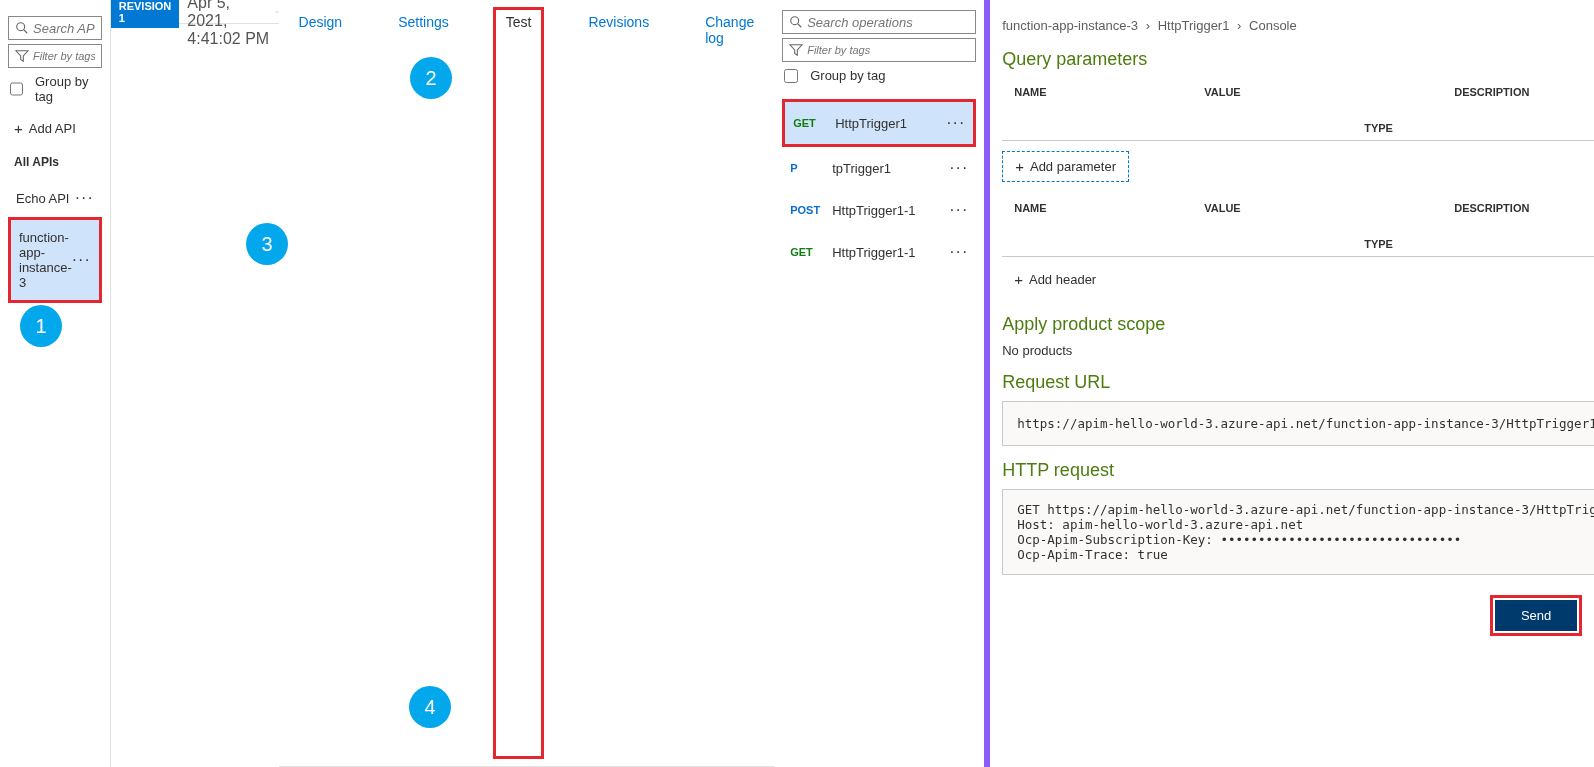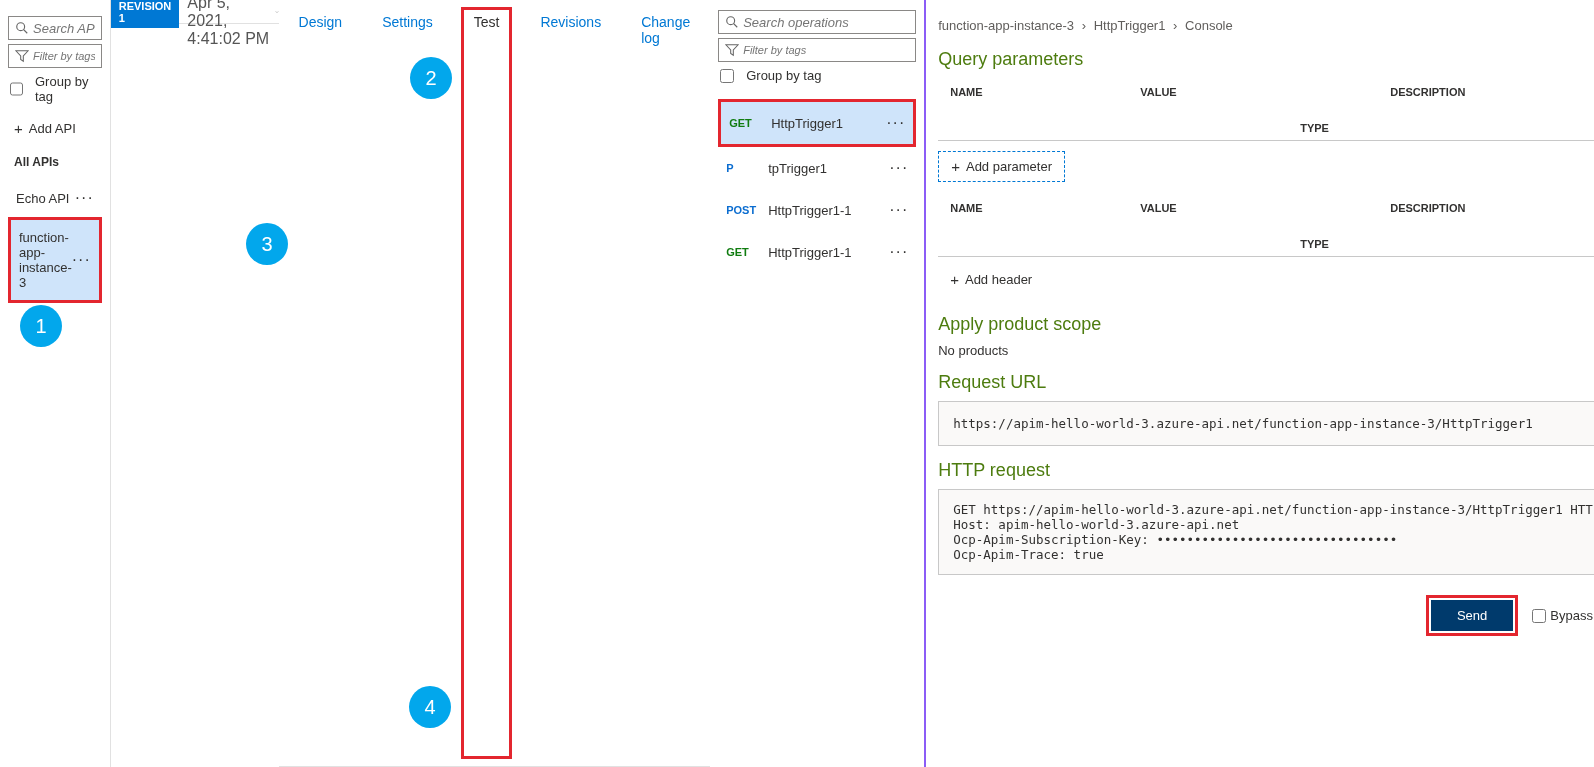--- a/index.html
+++ b/index.html
@@ -20,30 +20,30 @@
   .api-item { display: flex; align-items: center; justify-content: space-between; padding: 10px 8px; cursor: pointer; }
   .api-item .dots { font-size: 16px; letter-spacing: 1px; color: #323130; }
   .api-item.selected { background: #cfe4fa; }
   .red-border-2 { border: 3px solid #e3262f; }
   
   
   .main { flex: 1; display: flex; flex-direction: row; }
   .revision-bar { display: flex; align-items: center; height: 24px; border-bottom: 1px solid #e1e1e1; }
   .rev-badge { background: #0078d4; color: #fff; font-weight: 600; font-size: 11px; padding: 4px 8px; }
   .rev-meta { color: #555; font-size: 16px; margin-left: 8px; display: flex; align-items: center; gap: 4px; }
-  .tabs { display: flex; gap: 28px; padding: 10px 14px; border-bottom: 1px solid #e1e1e1; }
+  .tabs { display: flex; gap: 44px; padding: 10px 14px; border-bottom: 1px solid #e1e1e1; }
   .tab { color: #0078d4; font-size: 14px; cursor: pointer; padding: 4px 6px; }
   .tab.current { color: #323130; }
   .tab-red-border { border: 3px solid #e3262f; margin: -3px -6px; padding: 4px 10px; }
   
   
   .content { flex: 1; display: flex; }
   
   
-  .ops-panel { width: 216px; padding: 10px 8px; border-right: 2px solid #8b5cf6; }
+  .ops-panel { width: 216px; padding: 10px 8px; border-right: 6px solid #8b5cf6; }
   .op-item { display: flex; align-items: center; justify-content: space-between; padding: 12px 8px; cursor: pointer; }
   .op-item .method { width: 38px; font-size: 11px; font-weight: 600; }
   .method.get { color: #107c10; }
   .method.post { color: #0b6dd0; }
   .op-item .lbl { flex: 1; margin-left: 4px; }
   .op-item .dots { font-size: 16px; letter-spacing: 1px; }
   .op-item.selected { background: #cfe4fa; }
   
   
   .detail { flex: 1; padding: 12px 24px 16px 12px; overflow: auto; }

